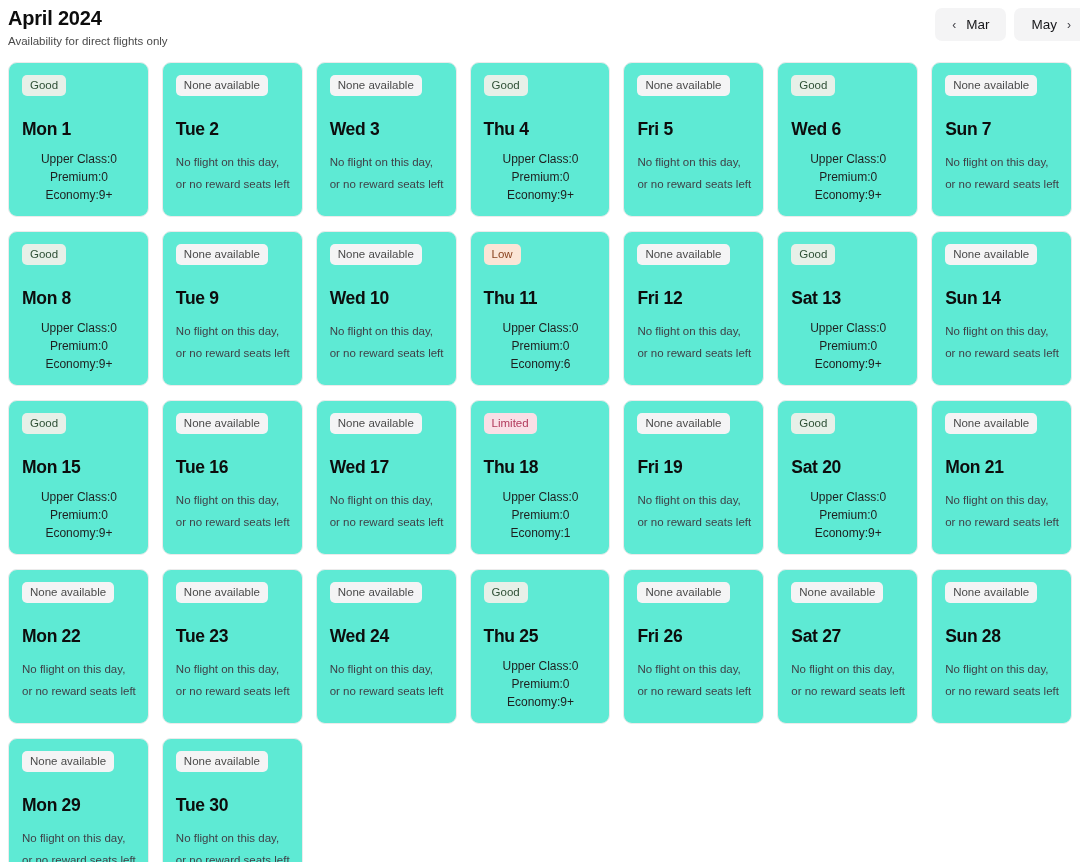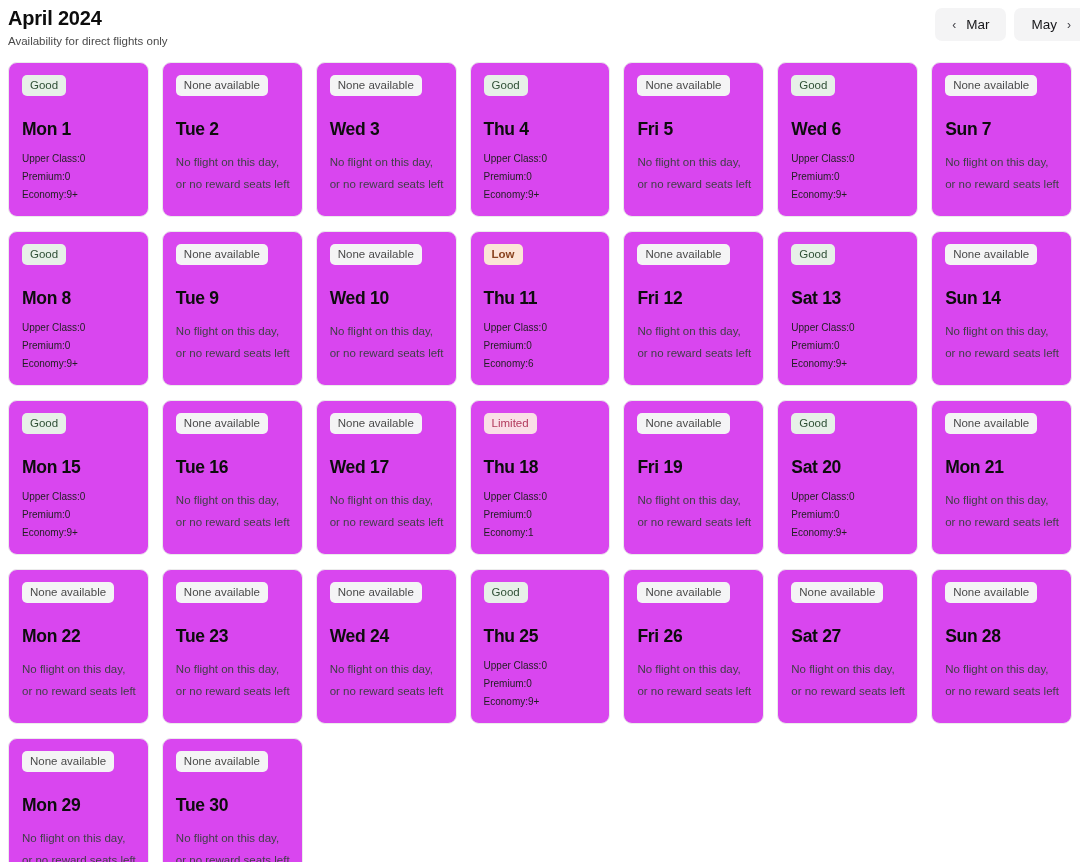--- a/index.html
+++ b/index.html
@@ -74,59 +74,59 @@
   
   .grid {
     padding: 0 8px;
     display: grid;
     grid-template-columns: repeat(7, 1fr);
     column-gap: 13px;
     row-gap: 14px;
   }
 
   .day-card {
-    background: #d946ef;
+    background: #5eead4;
     border: 1px solid #ebebeb;
     border-radius: 9px;
     min-height: 148px;
     padding: 12px 12px 12px 13px;
   }
 
   .day-card.compact { min-height: 128px; }
 
   .badge {
     display: inline-block;
     border-radius: 5px;
     font-size: 11.5px;
     line-height: 14px;
     padding: 3px 8px 4px 8px;
     white-space: nowrap;
   }
 
   .badge-good    { background: #e7f0e8; color: #2f4f35; }
-  .badge-low     { background: #fbe5d6; color: #8a4420; font-weight: bold; }
+  .badge-low     { background: #fbe5d6; color: #8a4420; }
   .badge-limited { background: #fadfe6; color: #b23a5c; }
   .badge-none    { background: #f4f4f5; color: #4a4a4a; text-align: right; }
 
   .day-label {
     font-size: 17.5px;
     font-weight: 700;
     letter-spacing: -0.3px;
     color: #0d0d0d;
     margin-top: 22px;
     line-height: 22px;
   }
 
   .cabin-list { margin-top: 10px; }
 
   .cabin-row {
     display: flex;
-    justify-content: flex-start;
+    justify-content: center;
     align-items: baseline;
-    font-size: 10px;
+    font-size: 12px;
     line-height: 18px;
     color: #1f1f1f;
   }
 
   .cabin-name { color: #1f1f1f; }
   .cabin-value { color: #1f1f1f; text-align: right; }
 
   .no-flight {
     margin-top: 11px;
     font-size: 11.5px;

